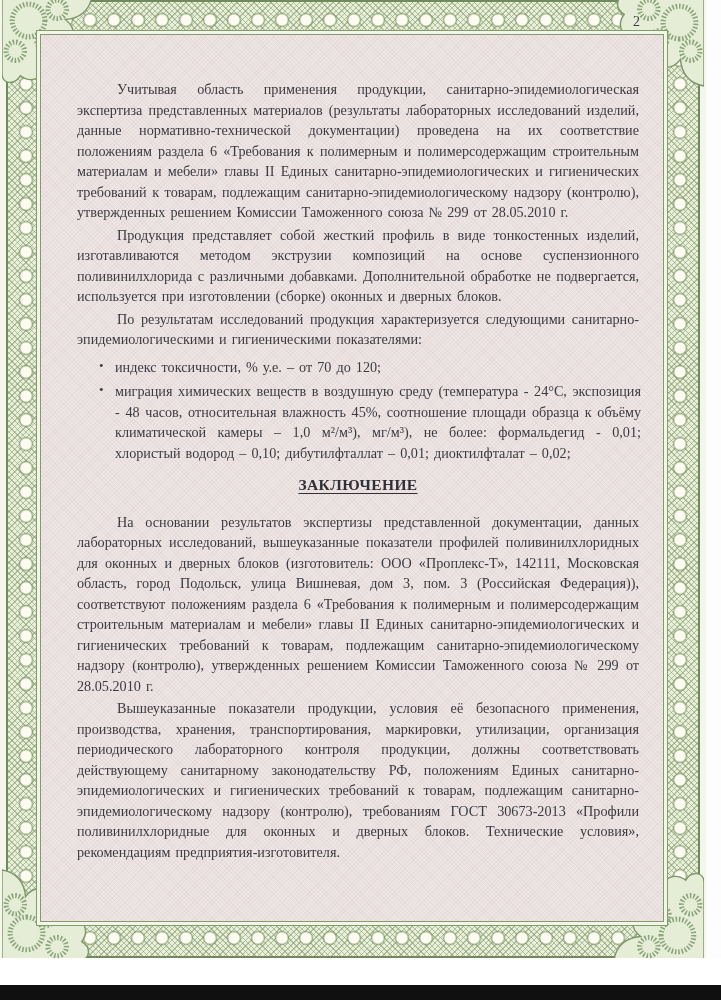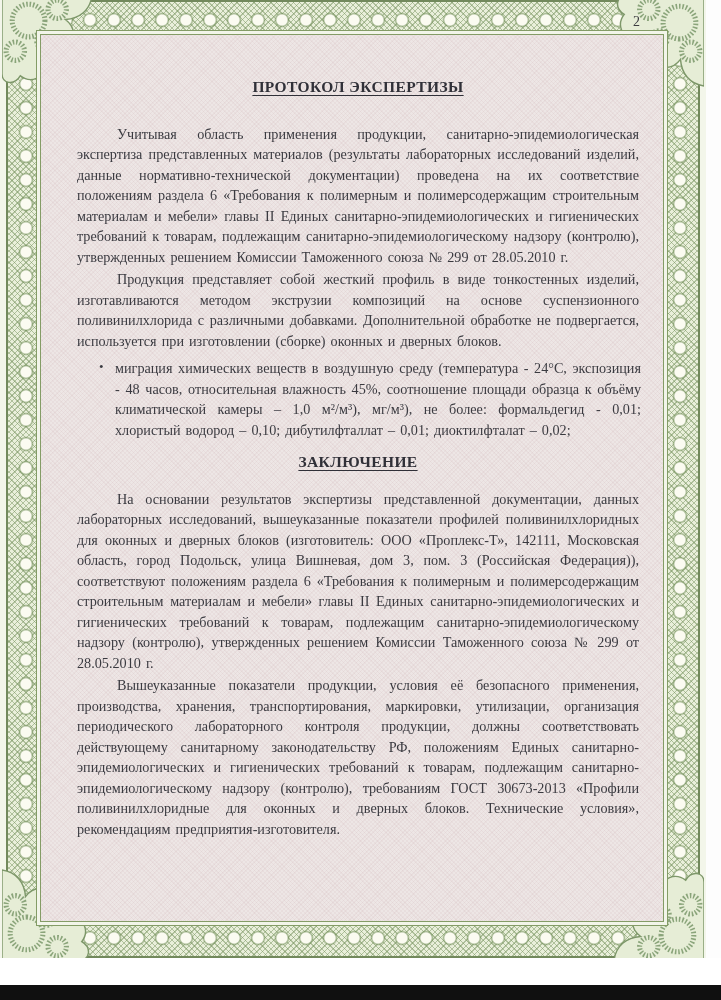--- a/index.html
+++ b/index.html
@@ -148,26 +148,27 @@
           <circle cx="42" cy="44" r="8"></circle>
       </g>
     </svg>
   </div>
 
   <div class="page-number">2</div>
 
   <div class="inner-page">
     <div class="content">
 
-      <h1 class="doc-title">ПРОТОКОЛ ЭКСПЕРТИЗЫ</h1>
 
       <p class="para">Учитывая область применения продукции, санитарно-эпидемиологическая экспертиза представленных материалов (результаты лабораторных исследований изделий, данные нормативно-технической документации) проведена на их соответствие положениям раздела 6 «Требования к полимерным и полимерсодержащим строительным материалам и мебели» главы II Единых санитарно-эпидемиологических и гигиенических требований к товарам, подлежащим санитарно-эпидемиологическому надзору (контролю), утвержденных решением Комиссии Таможенного союза № 299 от 28.05.2010 г.</p>
       <p class="para">Продукция представляет собой жесткий профиль в виде тонкостенных изделий, изготавливаются методом экструзии композиций на основе суспензионного поливинилхлорида с различными добавками. Дополнительной обработке не подвергается, используется при изготовлении (сборке) оконных и дверных блоков.</p>
+      <p class="para">По результатам исследований продукция характеризуется следующими санитарно-эпидемиологическими и гигиеническими показателями:</p>
 
       <ul class="bullets">
+        <li>индекс токсичности, % у.е. – от 70 до 120;</li>
         <li>миграция химических веществ в воздушную среду (температура - 24°С, экспозиция - 48 часов, относительная влажность 45%, соотношение площади образца к объёму климатической камеры – 1,0 м²/м³), мг/м³), не более: формальдегид - 0,01; хлористый водород – 0,10; дибутилфталлат – 0,01; диоктилфталат – 0,02;</li>
       </ul>
 
       <h2 class="conclusion-title">ЗАКЛЮЧЕНИЕ</h2>
 
       <p class="para">На основании результатов экспертизы представленной документации, данных лабораторных исследований, вышеуказанные показатели профилей поливинилхлоридных для оконных и дверных блоков (изготовитель: ООО «Проплекс-Т», 142111, Московская область, город Подольск, улица Вишневая, дом 3, пом. 3 (Российская Федерация)), соответствуют положениям раздела 6 «Требования к полимерным и полимерсодержащим строительным материалам и мебели» главы II Единых санитарно-эпидемиологических и гигиенических требований к товарам, подлежащим санитарно-эпидемиологическому надзору (контролю), утвержденных решением Комиссии Таможенного союза № 299 от 28.05.2010 г.</p>
       <p class="para">Вышеуказанные показатели продукции, условия её безопасного применения, производства, хранения, транспортирования, маркировки, утилизации, организация периодического лабораторного контроля продукции, должны соответствовать действующему санитарному законодательству РФ, положениям Единых санитарно-эпидемиологических и гигиенических требований к товарам, подлежащим санитарно-эпидемиологическому надзору (контролю), требованиям ГОСТ 30673-2013 «Профили поливинилхлоридные для оконных и дверных блоков. Технические условия», рекомендациям предприятия-изготовителя.</p>
 
     </div>
   </div>

